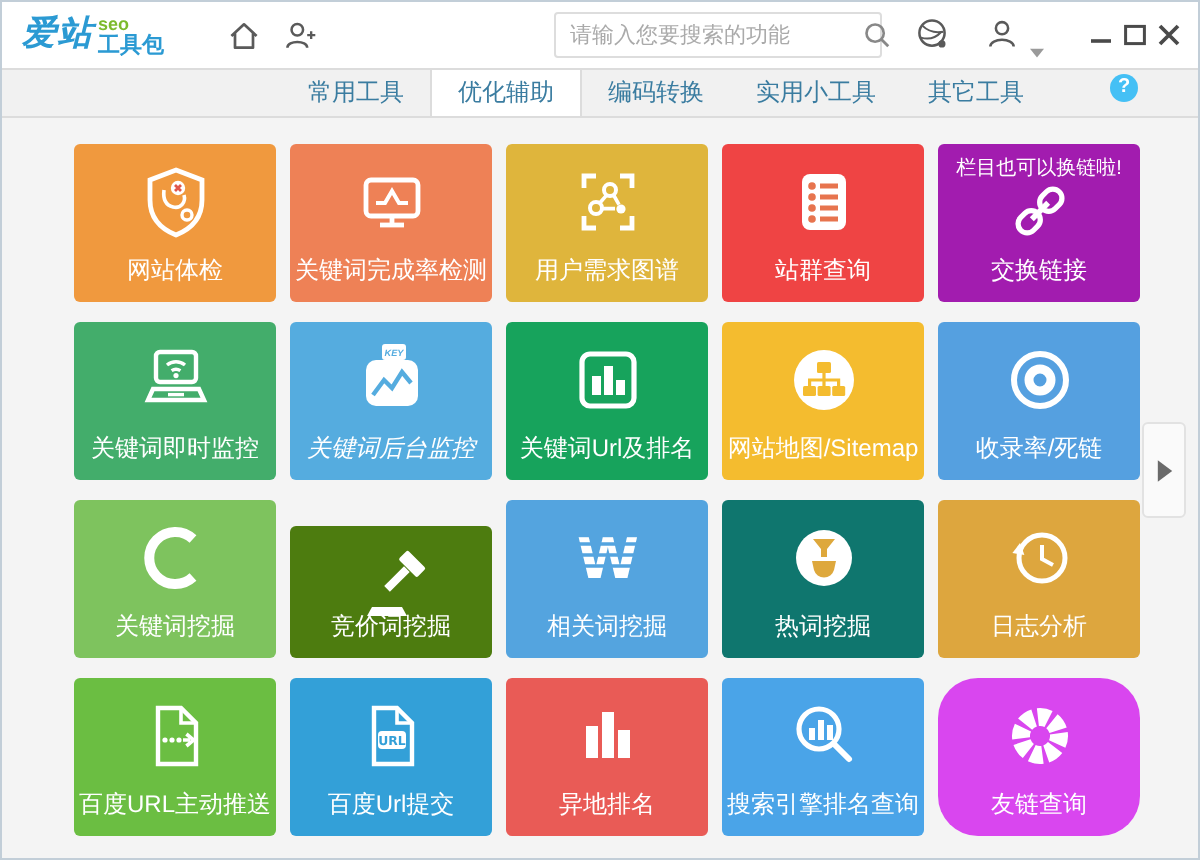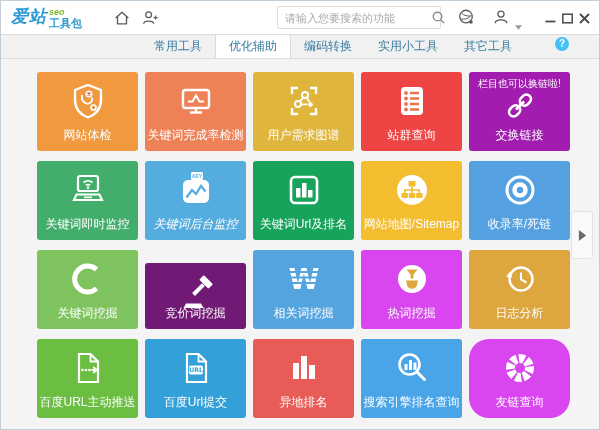--- a/index.html
+++ b/index.html
@@ -6,21 +6,21 @@
   .window{
     width:598px;height:428px;border:1px solid #c2ced8;background:#f4f4f4;
     font-family:"Liberation Sans","DejaVu Sans",sans-serif;
     position:relative;overflow:hidden;margin:0;
   }
   
   .titlebar{height:33px;background:#ffffff;position:relative;}
   .logo{position:absolute;left:10px;top:4px;display:flex;align-items:flex-start;cursor:default;}
   .logo-main{color:#2b9ad3;font-size:17px;font-weight:bold;font-style:italic;letter-spacing:1px;line-height:24px;}
   .logo-stack{display:inline-flex;flex-direction:column;line-height:1;margin-left:2px;margin-top:3px;}
-  .logo-sup{color:#7cba2c;font-size:9px;font-weight:bold;font-style:italic;}
+  .logo-sup{color:#7cba2c;font-size:9px;font-weight:bold;}
   .logo-sub{color:#2b9ad3;font-size:11px;font-weight:bold;margin-top:1px;}
   .tb-icon{position:absolute;top:8px;width:18px;height:18px;cursor:pointer;}
   .searchbox{position:absolute;left:276px;top:5px;width:162px;height:21px;background:#fff;
     border:1px solid #ddd;border-radius:2px;display:flex;align-items:center;}
   .searchbox input{flex:1;border:none;outline:none;background:transparent;font-size:11px;
     padding:0 4px 0 7px;color:#555;font-family:"Liberation Sans","DejaVu Sans",sans-serif;}
   .searchbox input::placeholder{color:#aaa;}
   .search-mag{width:15px;height:15px;margin-right:5px;flex:none;cursor:pointer;}
   .caret{position:absolute;left:514px;top:15px;width:7px;height:5px;cursor:pointer;}
   .winbtn{position:absolute;top:10px;width:13px;height:13px;cursor:pointer;}
@@ -233,40 +233,40 @@
               <circle cx="20" cy="20" r="5.5" fill="none" stroke="#fff" stroke-width="4.5"></circle>
             </svg></div>
           <div class="label">收录率/死链</div>
         </div>
         <div class="tile" style="background: rgb(126, 195, 94); color: rgb(255, 255, 255); --c: #7ec35e;">
           <div class="icon" style="color:#7ec35e"><svg viewBox="0 0 40 40" width="100%" height="100%">
               <path d="M28.5 10.5 A13 13 0 1 0 28.5 29.5" fill="none" stroke="#fff" stroke-width="5"></path>
             </svg></div>
           <div class="label">关键词挖掘</div>
         </div>
-        <div class="tile" style="background: #701a75; color: rgb(255, 255, 255); margin-top: 13px; --c: #88c565;">
+        <div class="tile" style="background: #4d7c0f; color: rgb(255, 255, 255); margin-top: 13px; --c: #88c565;">
           <div class="icon" style="color:#88c565"><svg viewBox="0 0 40 40" width="100%" height="100%">
               <g transform="rotate(45 20 20)" fill="#fff">
                 <rect x="13.5" y="2.5" width="13" height="6.5" rx="1"></rect>
                 <rect x="18" y="9.5" width="4" height="14"></rect>
               </g>
               <path d="M10 31.5 h15 l2.5 4.5 H7.5 Z" fill="#fff"></path>
             </svg></div>
           <div class="label">竞价词挖掘</div>
         </div>
         <div class="tile" style="background: rgb(84, 164, 223); color: rgb(255, 255, 255); --c: #54a4df;">
           <div class="icon" style="color:#54a4df"><svg viewBox="0 0 40 40" width="100%" height="100%">
               <text x="20" y="30" font-size="28" font-weight="bold" text-anchor="middle" fill="#fff" font-family="DejaVu Sans,sans-serif">W</text>
               <g stroke="currentColor" stroke-width="1.8">
                 <path d="M3 13 h34 M3 18.5 h34 M3 24 h34"></path>
               </g>
             </svg></div>
           <div class="label">相关词挖掘</div>
         </div>
-        <div class="tile" style="background: #d946ef; color: rgb(255, 255, 255); --c: #dea83c;">
+        <div class="tile" style="background: #0f766e; color: rgb(255, 255, 255); --c: #dea83c;">
           <div class="icon" style="color:#dea83c"><svg viewBox="0 0 40 40" width="100%" height="100%">
               <circle cx="20" cy="20" r="14" fill="#fff"></circle>
               <path d="M14.5 10.5 h11 l-4 5 v4 h-3 v-4 Z" fill="currentColor"></path>
               <path d="M14 21.5 h12 l-1 4.5 a5.2 5.2 0 0 1 -10 0 Z" fill="currentColor"></path>
             </svg></div>
           <div class="label">热词挖掘</div>
         </div>
         <div class="tile" style="background: rgb(221, 166, 62); color: rgb(255, 255, 255); --c: #dda63e;">
           <div class="icon" style="color:#dda63e"><svg viewBox="0 0 40 40" width="100%" height="100%">
               <circle cx="21" cy="20" r="11.5" fill="none" stroke="#fff" stroke-width="2.5"></circle>

